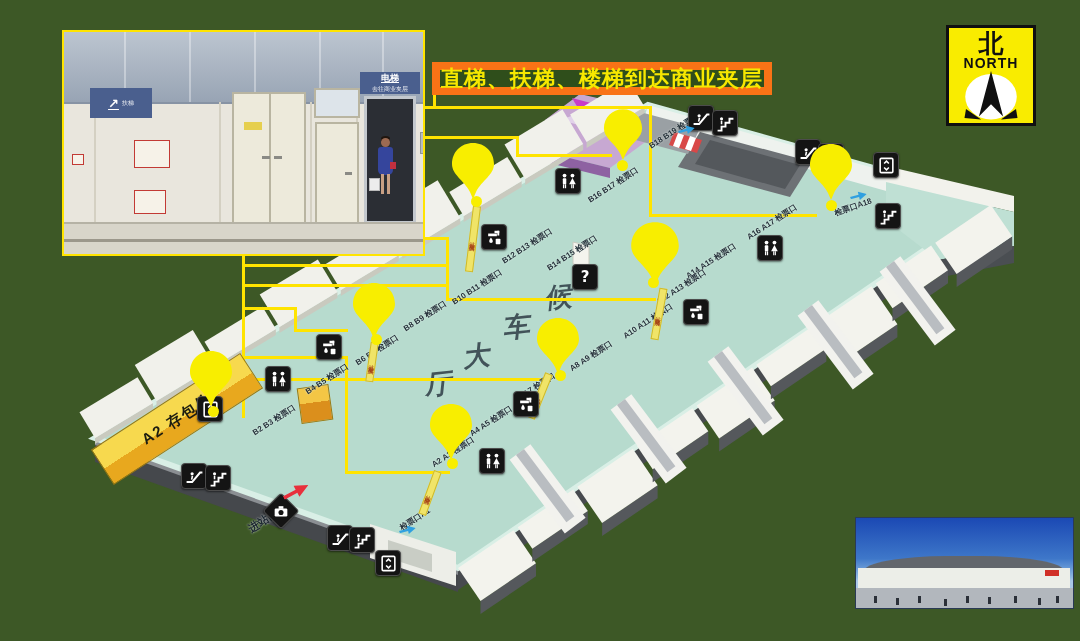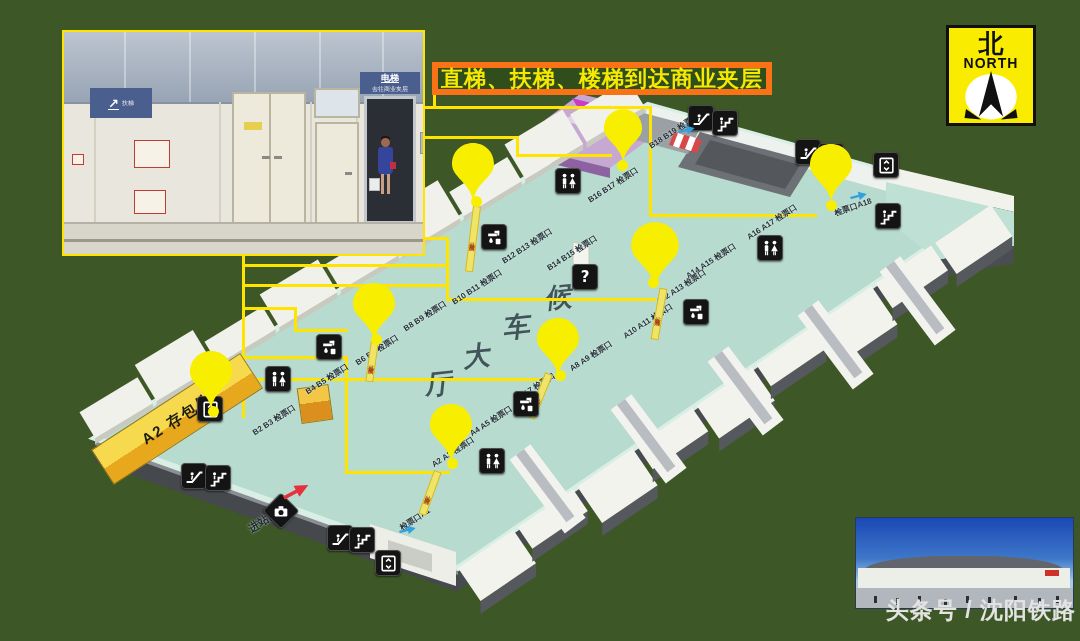--- a/index.html
+++ b/index.html
@@ -52,21 +52,21 @@
   .mini-cube{position:absolute;left:299px;top:386px;width:30px;height:34px;z-index:12;
     background:linear-gradient(180deg,#f3c645 0 45%,#db8f1c 45% 100%);border:1px solid #9a7a10;
     transform:rotate(-8deg);}
 
   .entrance-label{position:absolute;z-index:13;font-size:11px;font-weight:bold;color:#1c2630;
     white-space:nowrap;transform:translate(-50%,-50%) rotate(-33deg);
     text-shadow:0 0 2px rgba(235,245,240,.85);}
 
   
   .banner{position:absolute;left:432px;top:62px;width:340px;height:33px;z-index:30;
-    background:#2f4e1b;border:6px solid #f97316;box-sizing:border-box;
+    background:#2f4e1b;border:8px solid #f97316;box-sizing:border-box;
     display:flex;align-items:center;justify-content:center;}
   .banner span{color:#f6e800;font-size:22px;font-weight:bold;letter-spacing:1px;white-space:nowrap;}
 
   
   .north{position:absolute;left:946px;top:25px;width:90px;height:101px;z-index:30;
     background:#f9ec00;border:3px solid #101010;box-sizing:border-box;
     display:flex;flex-direction:column;align-items:center;}
   .north .hanzi{font-size:25px;font-weight:bold;color:#101010;line-height:1.05;margin-top:2px;}
   .north .eng{font-size:14px;font-weight:bold;color:#101010;letter-spacing:1px;line-height:1;}
   .north svg{margin-top:1px;}
@@ -560,15 +560,14 @@
       <div class="bp-person" style="left:40px;bottom:3px;"></div>
     <div class="bp-person" style="left:62px;"></div>
       <div class="bp-person" style="left:88px;bottom:2px;"></div>
     <div class="bp-person" style="left:110px;"></div>
       <div class="bp-person" style="left:132px;bottom:4px;"></div>
     <div class="bp-person" style="left:158px;"></div>
       <div class="bp-person" style="left:182px;bottom:3px;"></div>
     <div class="bp-person" style="left:200px;"></div>
   </div>
 
-  <div class="watermark">头条号 / 沈阳铁路</div>
 
 </div>
 
 </body></html>

